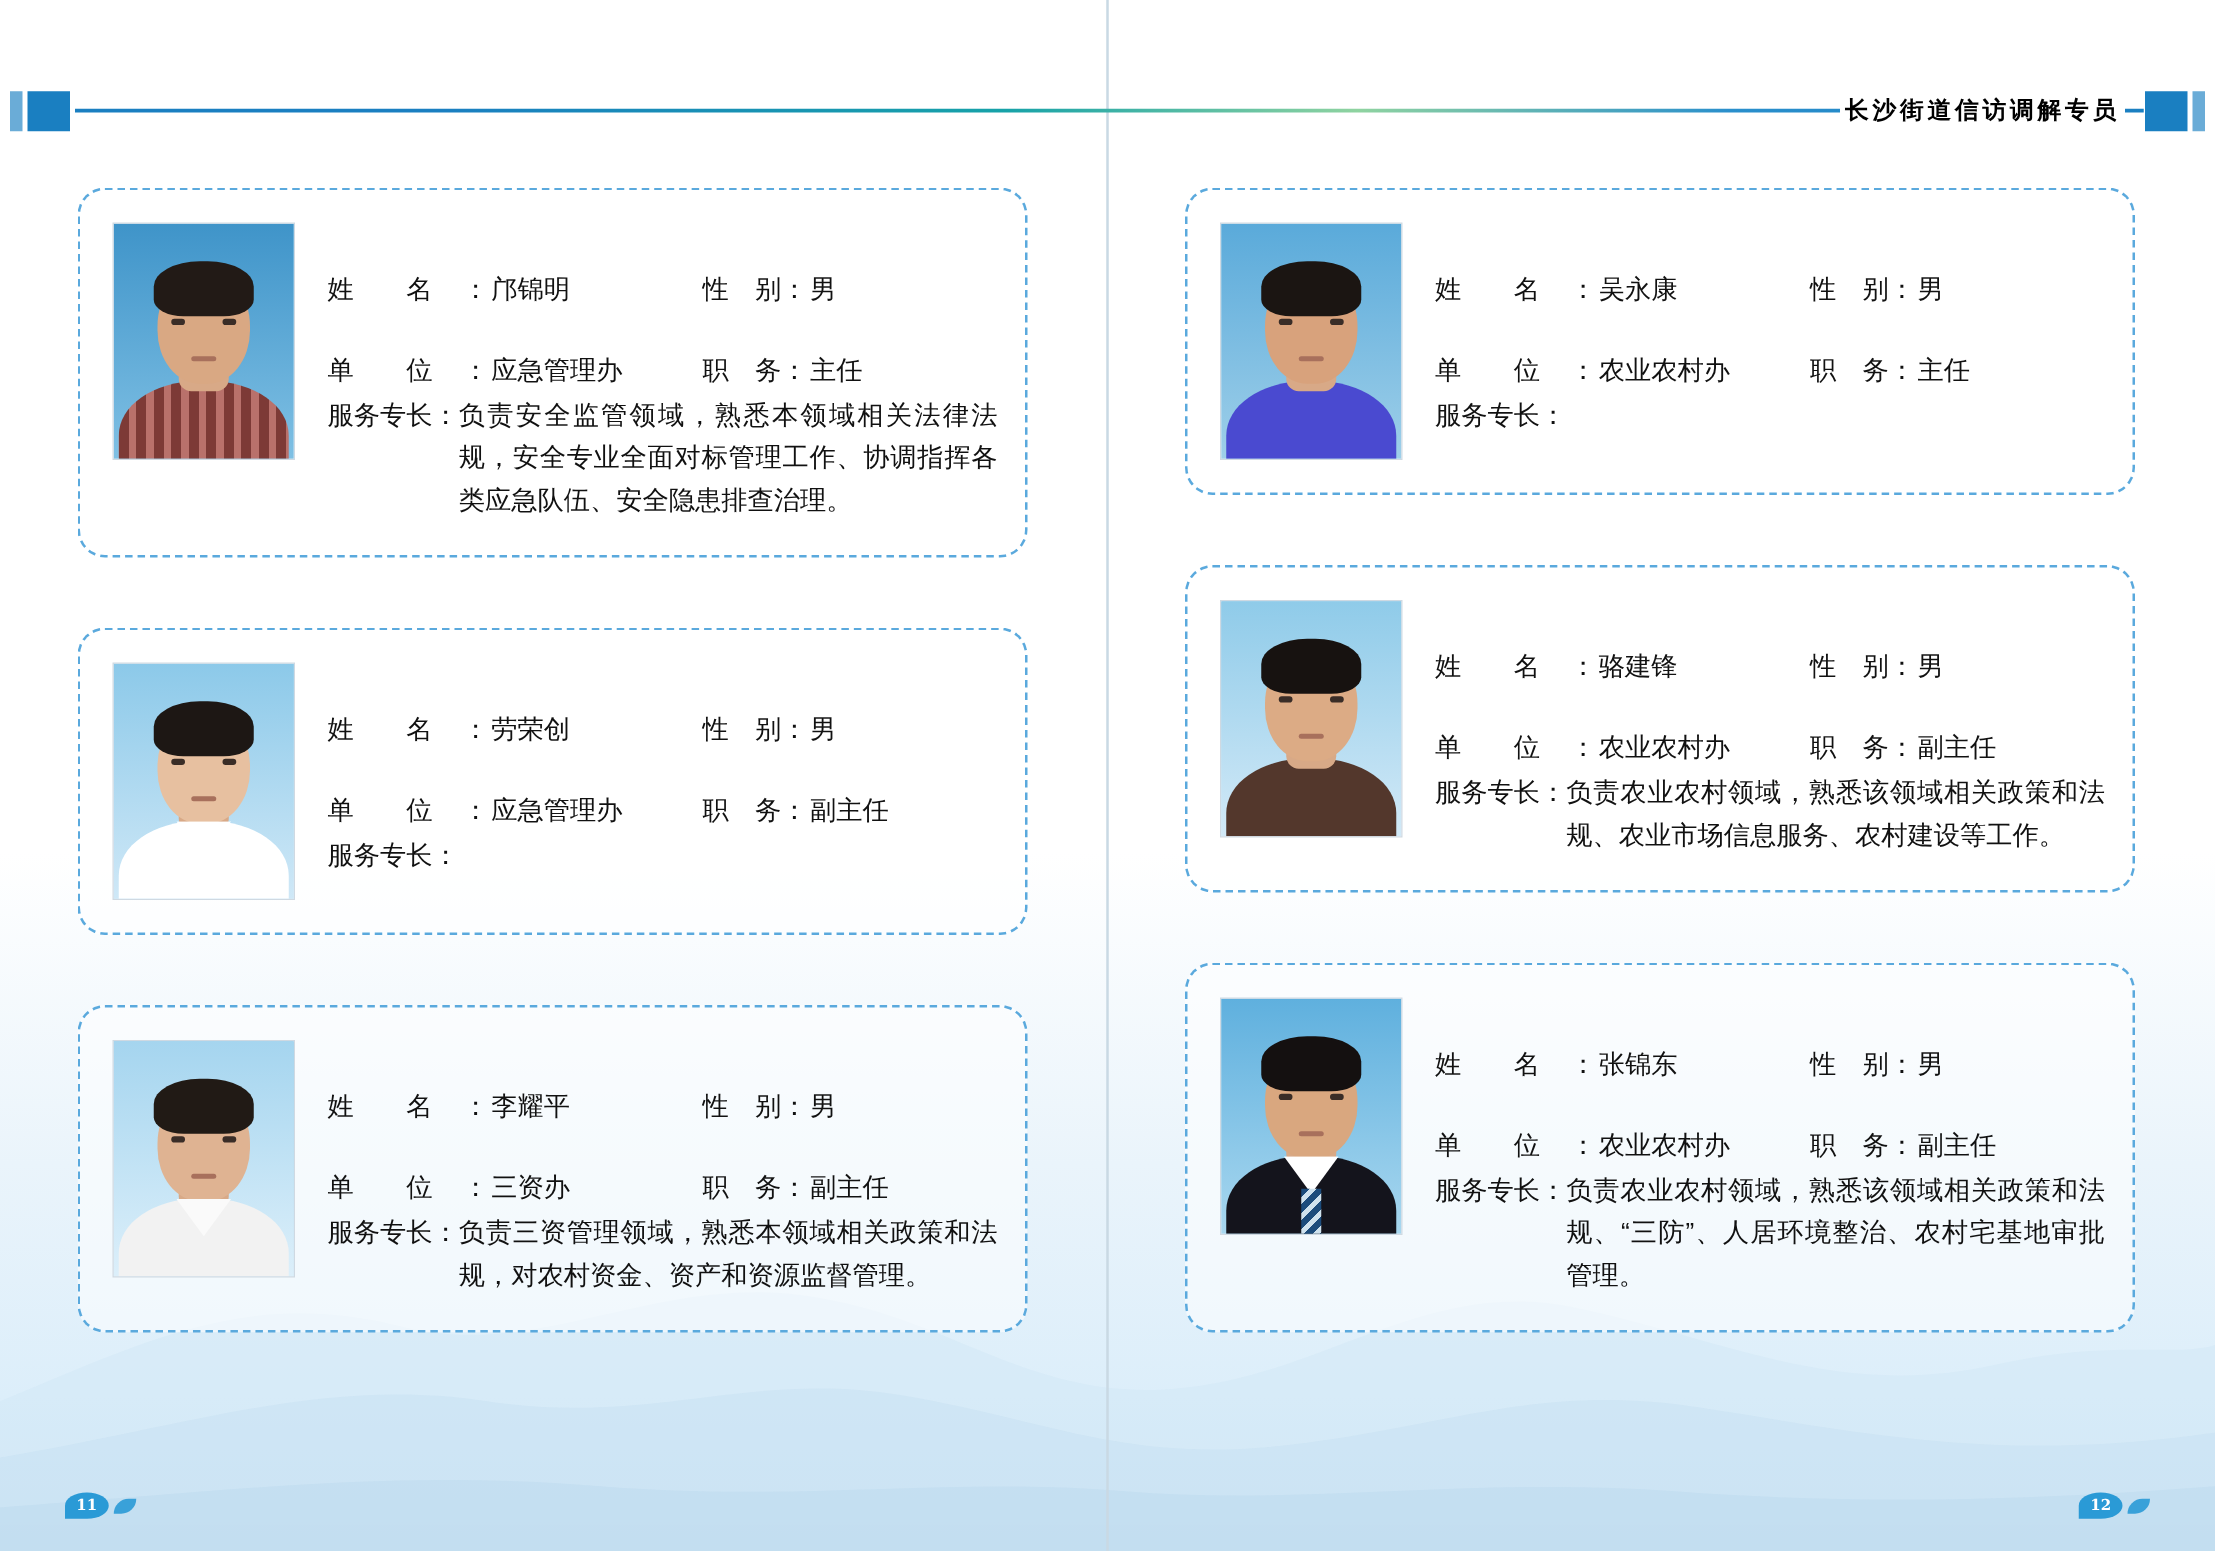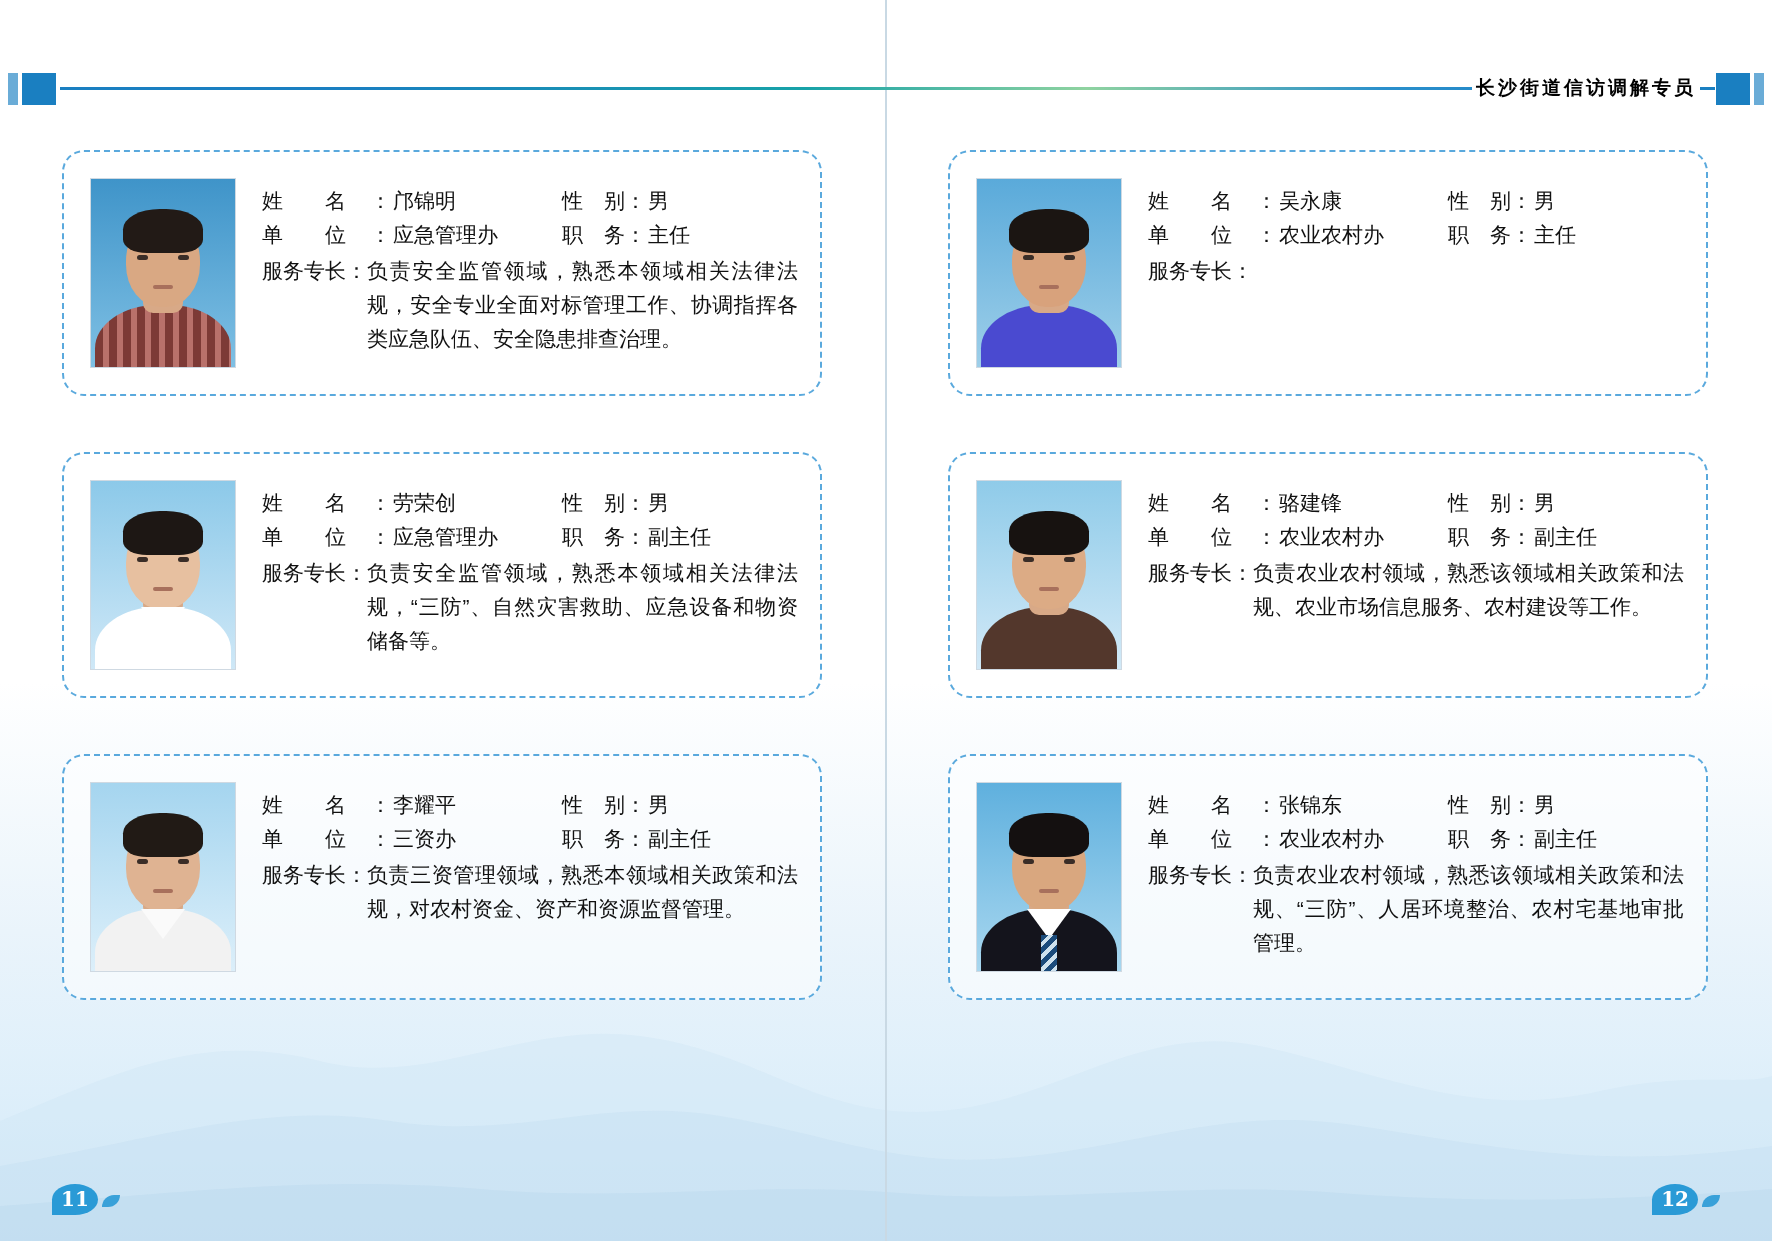--- a/index.html
+++ b/index.html
@@ -252,20 +252,21 @@
     font-size: 21px;
     color: #111111;
     line-height: 34px;
     white-space: nowrap;
   }
   .row .lbl {
     width: 108px;
     flex: 0 0 108px;
     letter-spacing: 0;
     display: inline-block;
+    margin-top: 31px;
   }
   .row .colon { padding: 0 2px 0 0; }
   .row .val { margin-right: 0; }
   .row .seg-a {
     width: 300px;
     flex: 0 0 300px;
     display: flex;
     align-items: baseline;
   }
   .row .seg-b {
@@ -285,21 +286,21 @@
   }
   .spec .txt {
     flex: 1 1 auto;
     text-align: justify;
   }
   
   .pagenum {
     position: absolute;
     bottom: 26px;
     font-family: "DejaVu Serif", serif;
-    font-size: 20px;
+    font-size: 12px;
     font-weight: bold;
     color: #ffffff;
   }
   .pagenum .badge {
     background: #2a9ad6;
     border-radius: 50% 50% 50% 0;
     padding: 3px 9px 4px 9px;
     display: inline-block;
   }
   .pagenum-left { left: 52px; }
@@ -414,21 +415,20 @@
             <span class="val">应急管理办</span>
           </div>
           <div class="seg-b">
             <span>职　务</span>
             <span class="colon">：</span>
             <span>副主任</span>
           </div>
         </div>
         <div class="spec">
           <span class="lbl"><span>服务专长</span><span>：</span></span>
-          <span class="txt">负责安全监管领域，熟悉本领域相关法律法规，“三防”、自然灾害救助、应急设备和物资储备等。</span>
         </div>
       </div>
     </div>
 
     <div class="card tall">
       <div class="photo">
         <div class="bg" style="background:linear-gradient(to bottom,#a5d5ef,#dceffa)"></div>
         <div class="body" style="background:#f2f2f2"></div>
         <div class="neck"></div>
         <div class="head" style="background:#dfb392"></div>

